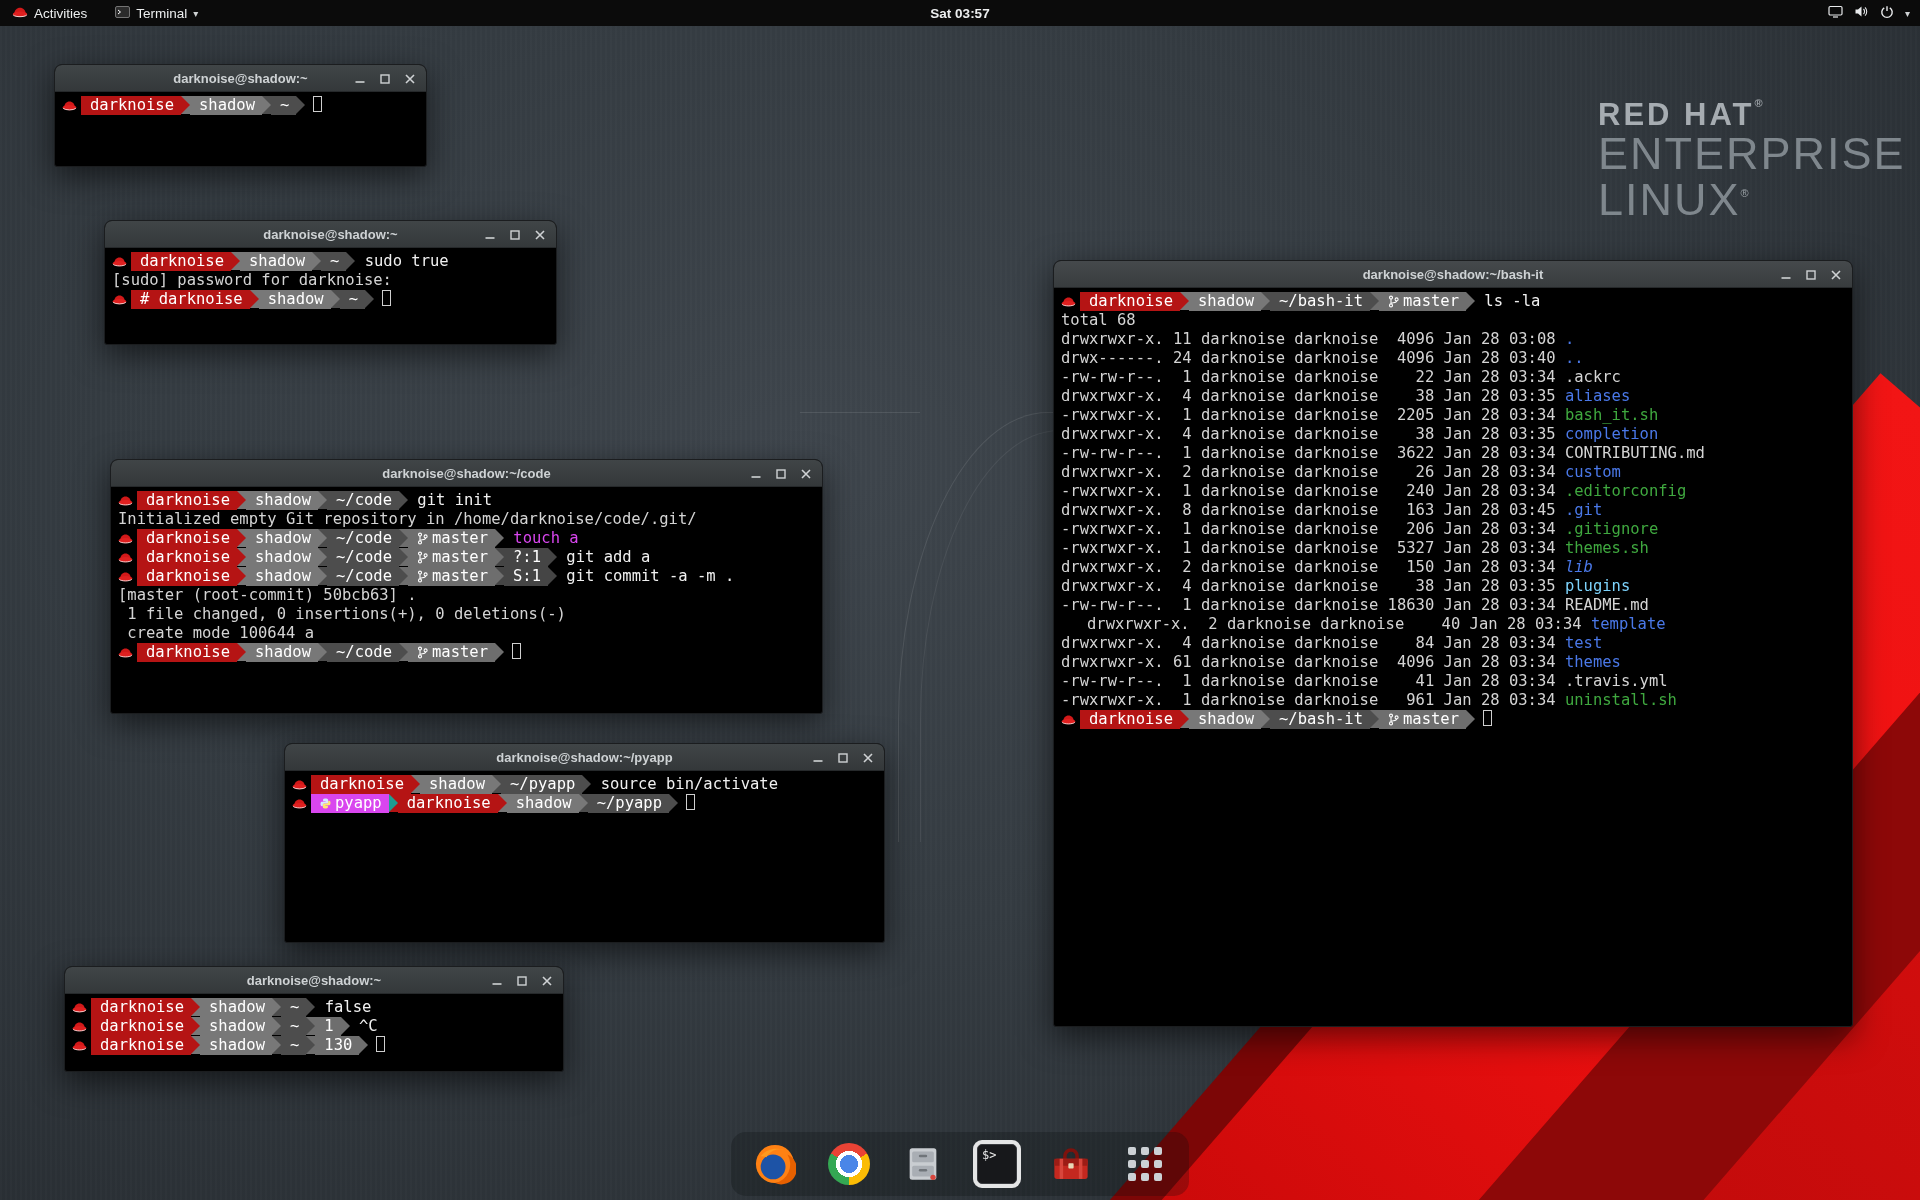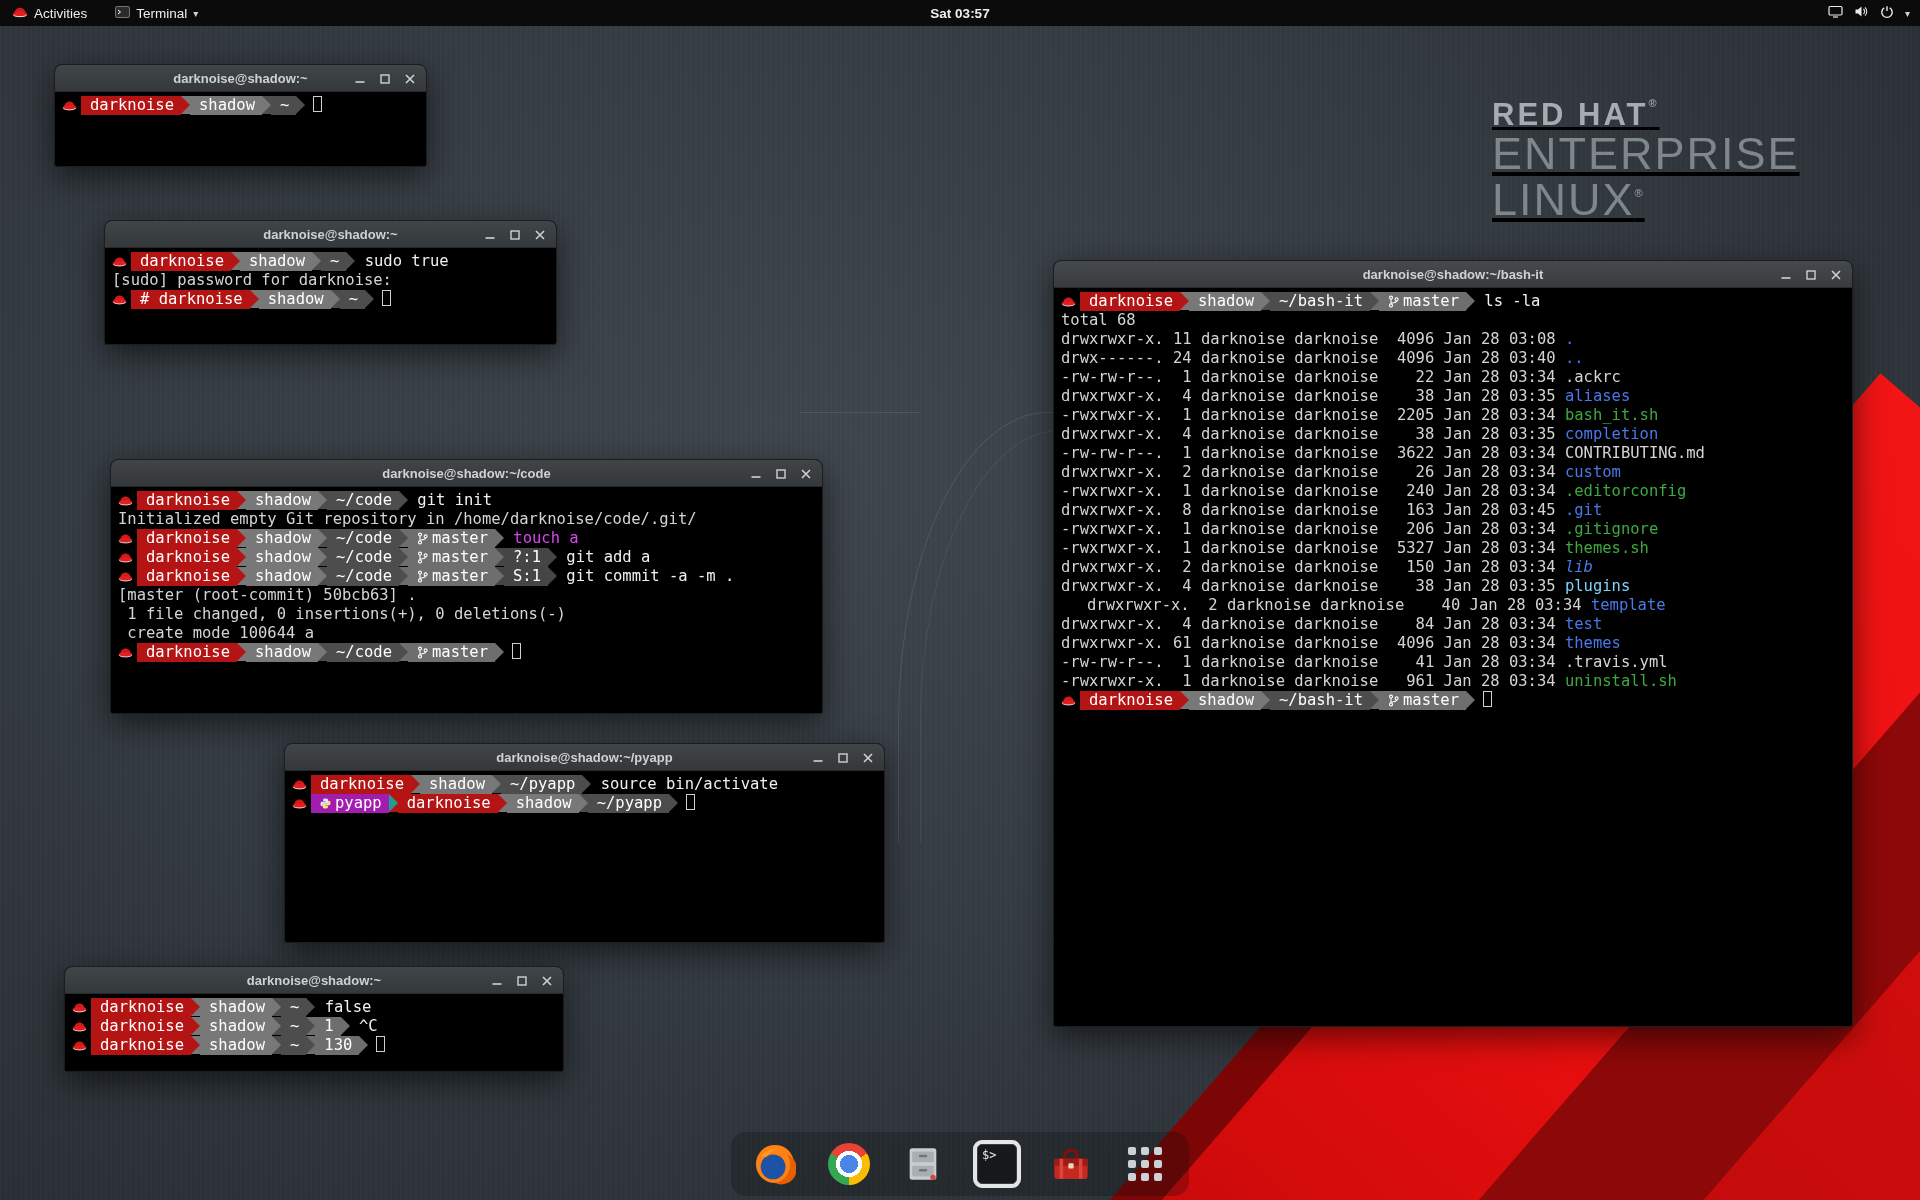--- a/index.html
+++ b/index.html
@@ -19,21 +19,21 @@
   .wp-line { position:absolute; left:800px; top:412px; width:120px; height:1px;
     background:rgba(255,255,255,0.10); z-index:2; }
 
   .slash-wrap { position:absolute; inset:0; overflow:hidden; z-index:3; }
   .band { position:absolute; height:1500px; transform:rotate(41deg); }
   .band-main { left:1359px; top:268px; width:240px; background:linear-gradient(to top, #b00505, #ee1010 60%, #f21515); }
   .band-dark { left:1549px; top:402px; width:175px; background:#8d0808; }
   .band-corner { left:1659px; top:563px; width:330px; background:linear-gradient(to top, #a80606, #e01010); }
   .band-edge { left:1300px; top:240px; width:46px; background:#7c0606; }
 
-  .brand { position:absolute; left:1492px; top:98px; z-index:4; line-height:1.02;text-decoration:underline; }
+  .brand { position:absolute; left:1598px; top:98px; z-index:4; line-height:1.02; }
   .brand .l1 { font-size:31px; font-weight:bold; letter-spacing:3px; color:#a6acb1; }
   .brand .l2, .brand .l3 { font-size:45px; letter-spacing:2px; color:#7f878d; }
   .brand sup { font-size:11px; vertical-align:18px; color:#9aa0a5; }
 
   
   .topbar { position:absolute; top:0; left:0; right:0; height:26px; background:#0b0b0b;
     color:#eceeef; display:flex; align-items:center; z-index:60; font-size:13.5px; }
   .tb-left { display:flex; align-items:center; gap:20px; margin-left:8px; }
   .tb-item { display:flex; align-items:center; gap:6px; height:26px; padding:0 4px; cursor:default; }
   .tb-center { position:absolute; left:50%; transform:translateX(-50%); font-weight:bold; }
@@ -316,21 +316,21 @@
         <div class="tbody">
           <div class="tline"><svg class="ic-hat" width="15" height="13" viewBox="0 0 15 13">
               <path d="M2.2 8.2 C2.2 4.6 4.6 2.4 7.5 2.4 C10.4 2.4 12.8 4.6 12.8 8.2 Z" fill="#d21919"></path>
               <ellipse cx="7.5" cy="8.6" rx="6.8" ry="2.6" fill="#e02020"></ellipse>
               <path d="M1.2 9.4 C3.5 11.4 11.5 11.4 13.8 9.4" stroke="#fff" stroke-width="0.9" fill="none" opacity="0.85"></path>
             </svg><span class="seg" style="background: rgb(181, 20, 20);">darknoise</span><span class="arr" style="border-left-color: rgb(181, 20, 20); background: rgb(120, 120, 120);"></span><span class="seg" style="background: rgb(120, 120, 120);">shadow</span><span class="arr" style="border-left-color: rgb(120, 120, 120); background: rgb(77, 77, 77);"></span><span class="seg" style="background: rgb(77, 77, 77);">~/pyapp</span><span class="arr" style="border-left-color: rgb(77, 77, 77); background: transparent;"></span><span style="color: rgb(240, 240, 240);"> source bin/activate</span></div>
           <div class="tline"><svg class="ic-hat" width="15" height="13" viewBox="0 0 15 13">
               <path d="M2.2 8.2 C2.2 4.6 4.6 2.4 7.5 2.4 C10.4 2.4 12.8 4.6 12.8 8.2 Z" fill="#d21919"></path>
               <ellipse cx="7.5" cy="8.6" rx="6.8" ry="2.6" fill="#e02020"></ellipse>
               <path d="M1.2 9.4 C3.5 11.4 11.5 11.4 13.8 9.4" stroke="#fff" stroke-width="0.9" fill="none" opacity="0.85"></path>
-            </svg><span class="seg" style="background: #a21caf;"><svg class="ic-py" width="11" height="11" viewBox="0 0 11 11">
+            </svg><span class="seg" style="background: #d946ef;"><svg class="ic-py" width="11" height="11" viewBox="0 0 11 11">
                 <path d="M5.5 0.5 c-2.6 0 -2.4 1.2 -2.4 1.2 v1.6 h2.5 v0.5 H1.9 c0 0 -1.4 -0.1 -1.4 2.2 0 0 -0.1 2.2 1.3 2.2 h1 V6.9 c0 0 0 -1.3 1.4 -1.3 h2.6 c0 0 1.3 0 1.3 -1.3 V1.8 c0 0 0.2 -1.3 -2.6 -1.3 z" fill="#d6ecff"></path>
                 <path d="M5.5 10.5 c2.6 0 2.4 -1.2 2.4 -1.2 V7.7 H5.4 v-0.5 h3.7 c0 0 1.4 0.1 1.4 -2.2 0 0 0.1 -2.2 -1.3 -2.2 h-1 v1.3 c0 0 0 1.3 -1.4 1.3 H4.2 c0 0 -1.3 0 -1.3 1.3 v2.5 c0 0 -0.2 1.3 2.6 1.3 z" fill="#ffe873"></path>
               </svg>pyapp</span><span class="arr" style="border-left-color: rgb(31, 158, 145); background: rgb(181, 20, 20);"></span><span class="seg" style="background: rgb(181, 20, 20);">darknoise</span><span class="arr" style="border-left-color: rgb(181, 20, 20); background: rgb(120, 120, 120);"></span><span class="seg" style="background: rgb(120, 120, 120);">shadow</span><span class="arr" style="border-left-color: rgb(120, 120, 120); background: rgb(77, 77, 77);"></span><span class="seg" style="background: rgb(77, 77, 77);">~/pyapp</span><span class="arr" style="border-left-color: rgb(77, 77, 77); background: transparent;"></span><span class="cursor"></span></div>
         </div>
       </div>
       <div class="term-window w5">
         <div class="titlebar">
           <div class="wtitle">darknoise@shadow:~</div>
           <div class="wbtns">
             <span class="wbtn">
@@ -408,20 +408,21 @@
           <div class="tline"><span style="color: rgb(212, 212, 212);">-rwxrwxr-x.  1 darknoise darknoise  2205 Jan 28 03:34 </span><span style="color: rgb(63, 168, 63);">bash_it.sh</span></div>
           <div class="tline"><span style="color: rgb(212, 212, 212);">drwxrwxr-x.  4 darknoise darknoise    38 Jan 28 03:35 </span><span style="color: rgb(74, 120, 232);">completion</span></div>
           <div class="tline"><span style="color: rgb(212, 212, 212);">-rw-rw-r--.  1 darknoise darknoise  3622 Jan 28 03:34 CONTRIBUTING.md</span></div>
           <div class="tline"><span style="color: rgb(212, 212, 212);">drwxrwxr-x.  2 darknoise darknoise    26 Jan 28 03:34 </span><span style="color: rgb(74, 120, 232);">custom</span></div>
           <div class="tline"><span style="color: rgb(212, 212, 212);">-rwxrwxr-x.  1 darknoise darknoise   240 Jan 28 03:34 </span><span style="color: rgb(63, 168, 63);">.editorconfig</span></div>
           <div class="tline"><span style="color: rgb(212, 212, 212);">drwxrwxr-x.  8 darknoise darknoise   163 Jan 28 03:45 </span><span style="color: rgb(74, 120, 232);">.git</span></div>
           <div class="tline"><span style="color: rgb(212, 212, 212);">-rwxrwxr-x.  1 darknoise darknoise   206 Jan 28 03:34 </span><span style="color: rgb(63, 168, 63);">.gitignore</span></div>
           <div class="tline"><span style="color: rgb(212, 212, 212);">-rwxrwxr-x.  1 darknoise darknoise  5327 Jan 28 03:34 </span><span style="color: rgb(63, 168, 63);">themes.sh</span></div>
           <div class="tline"><span style="color: rgb(212, 212, 212);">drwxrwxr-x.  2 darknoise darknoise   150 Jan 28 03:34 </span><span style="color: rgb(74, 120, 232); font-style: italic;">lib</span></div>
           <div class="tline"><span style="color: rgb(212, 212, 212);">drwxrwxr-x.  4 darknoise darknoise    38 Jan 28 03:35 </span><span style="color: #7dd3fc;">plugins</span></div>
+          <div class="tline"><span style="color: rgb(212, 212, 212);">-rw-rw-r--.  1 darknoise darknoise 18630 Jan 28 03:34 README.md</span></div>
           <div class="tline"><span style="color: rgb(212, 212, 212); margin-left: 26px;">drwxrwxr-x.  2 darknoise darknoise    40 Jan 28 03:34 </span><span style="color: rgb(74, 120, 232);">template</span></div>
           <div class="tline"><span style="color: rgb(212, 212, 212);">drwxrwxr-x.  4 darknoise darknoise    84 Jan 28 03:34 </span><span style="color: rgb(74, 120, 232);">test</span></div>
           <div class="tline"><span style="color: rgb(212, 212, 212);">drwxrwxr-x. 61 darknoise darknoise  4096 Jan 28 03:34 </span><span style="color: rgb(74, 120, 232);">themes</span></div>
           <div class="tline"><span style="color: rgb(212, 212, 212);">-rw-rw-r--.  1 darknoise darknoise    41 Jan 28 03:34 .travis.yml</span></div>
           <div class="tline"><span style="color: rgb(212, 212, 212);">-rwxrwxr-x.  1 darknoise darknoise   961 Jan 28 03:34 </span><span style="color: rgb(63, 168, 63);">uninstall.sh</span></div>
           <div class="tline"><svg class="ic-hat" width="15" height="13" viewBox="0 0 15 13">
               <path d="M2.2 8.2 C2.2 4.6 4.6 2.4 7.5 2.4 C10.4 2.4 12.8 4.6 12.8 8.2 Z" fill="#d21919"></path>
               <ellipse cx="7.5" cy="8.6" rx="6.8" ry="2.6" fill="#e02020"></ellipse>
               <path d="M1.2 9.4 C3.5 11.4 11.5 11.4 13.8 9.4" stroke="#fff" stroke-width="0.9" fill="none" opacity="0.85"></path>
             </svg><span class="seg" style="background: rgb(181, 20, 20);">darknoise</span><span class="arr" style="border-left-color: rgb(181, 20, 20); background: rgb(120, 120, 120);"></span><span class="seg" style="background: rgb(120, 120, 120);">shadow</span><span class="arr" style="border-left-color: rgb(120, 120, 120); background: rgb(77, 77, 77);"></span><span class="seg" style="background: rgb(77, 77, 77);">~/bash-it</span><span class="arr" style="border-left-color: rgb(77, 77, 77); background: rgb(110, 110, 110);"></span><span class="seg" style="background: rgb(110, 110, 110);"><svg class="ic-branch" width="11" height="13" viewBox="0 0 11 13">

